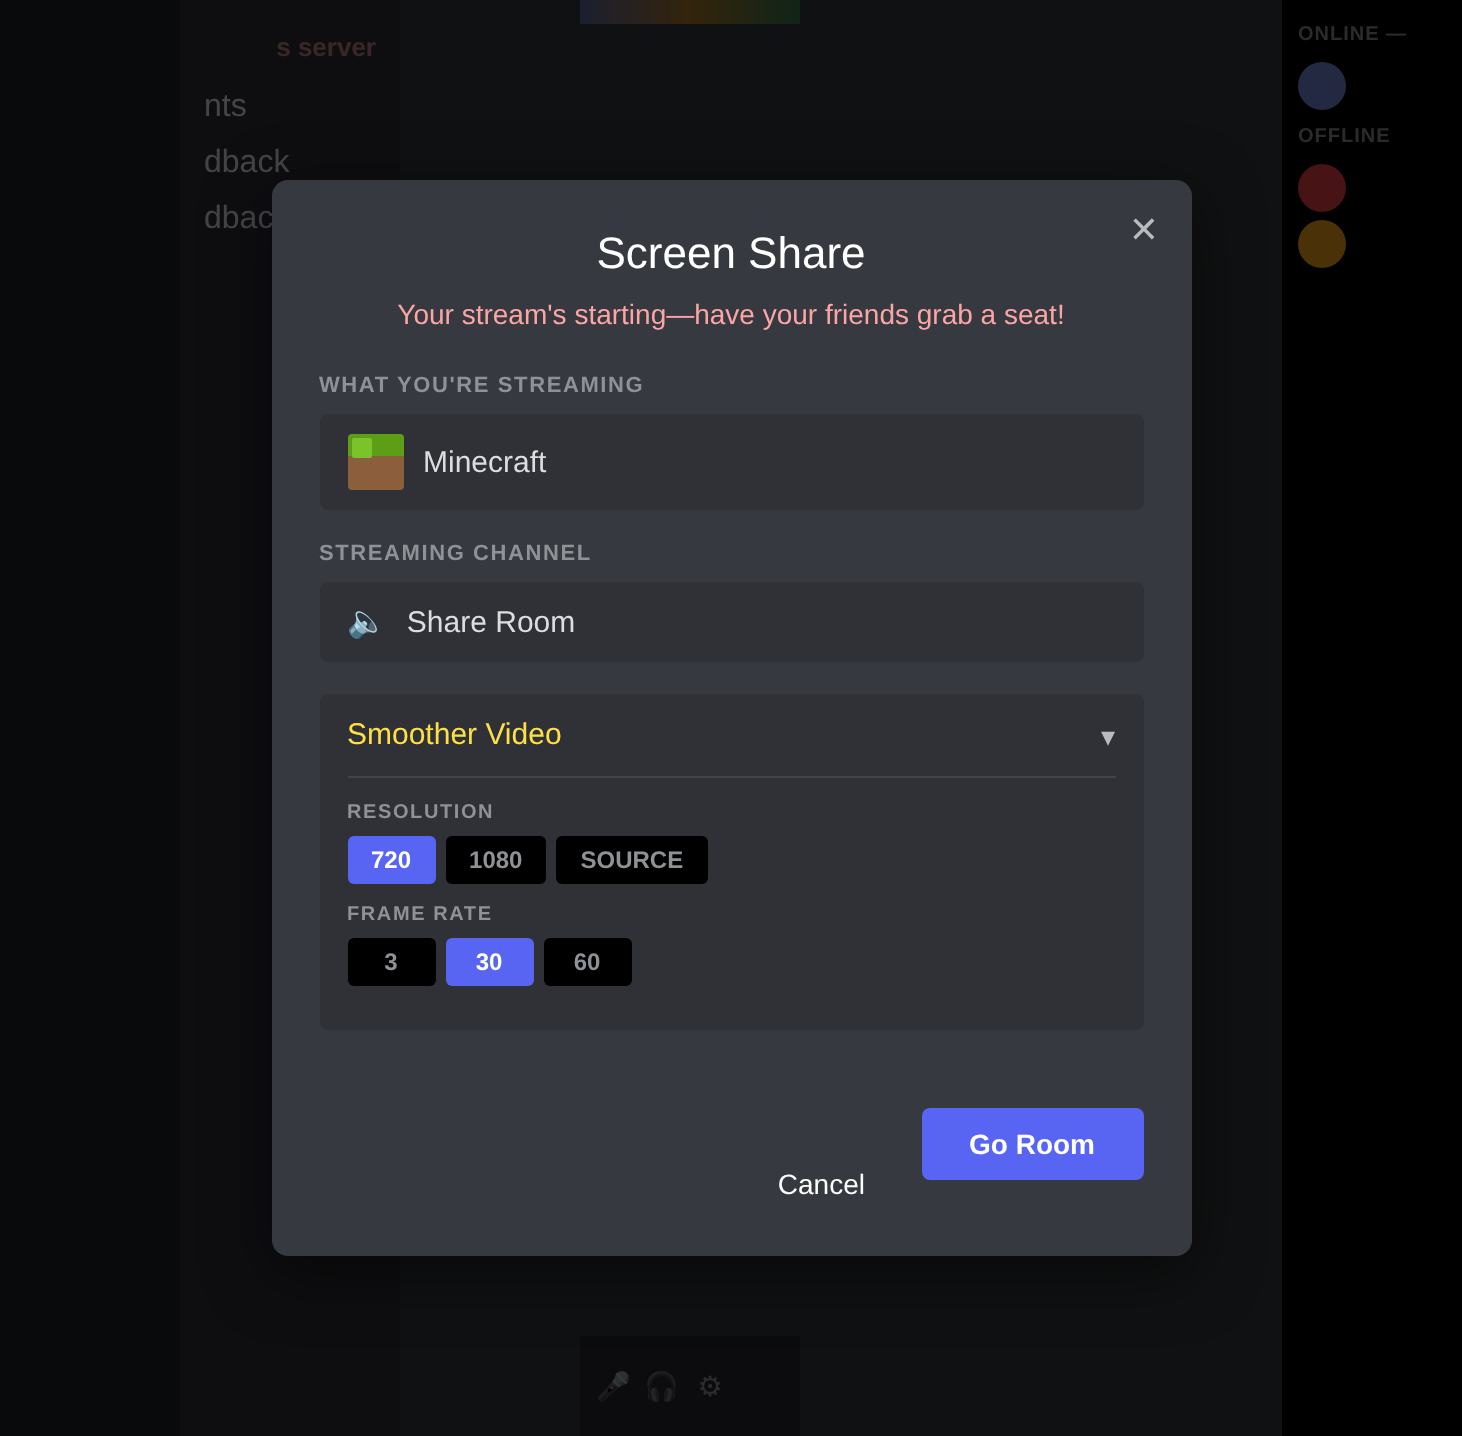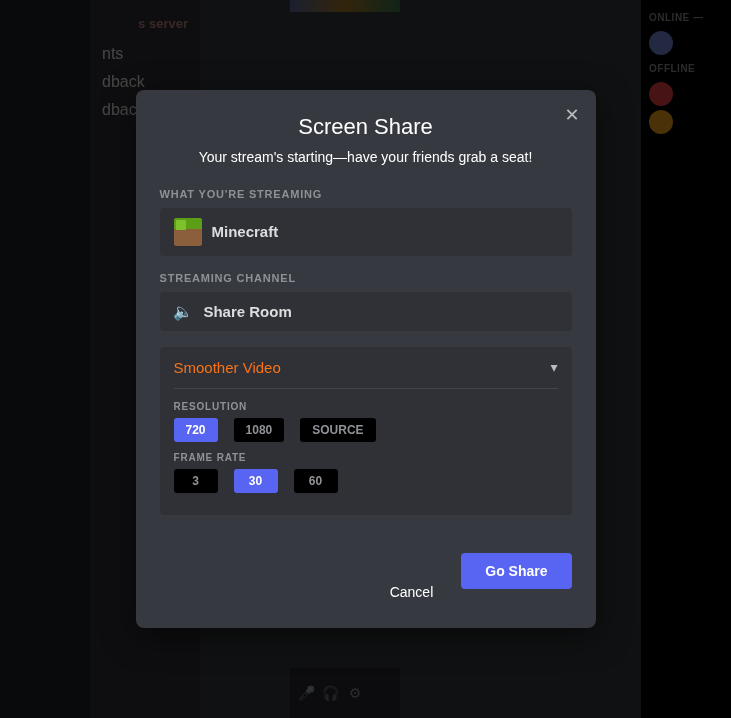--- a/index.html
+++ b/index.html
@@ -170,21 +170,21 @@
     .modal-title {
       text-align: center;
       color: #ffffff;
       font-size: 22px;
       font-weight: 400;
       margin-bottom: 8px;
     }
 
     .modal-subtitle {
       text-align: center;
-      color: #ffffff;
+      color: #fca5a5;
       font-size: 14px;
       margin-bottom: 20px;
       line-height: 1.4;
     }
 
     .section-label {
       color: #8e9297;
       font-size: 11px;
       font-weight: 700;
       letter-spacing: 0.8px;
@@ -198,21 +198,21 @@
       padding: 10px 14px;
       display: flex;
       align-items: center;
       gap: 10px;
       margin-bottom: 16px;
     }
 
     .field-text {
       color: #dcddde;
       font-size: 15px;
-      font-weight: 700;
+      font-weight: 400;
     }
 
     .speaker-icon {
       color: #b9bbbe;
       font-size: 16px;
       flex-shrink: 0;
     }
 
     
     .quality-box {
@@ -225,21 +225,21 @@
 
     .quality-dropdown {
       display: flex;
       align-items: center;
       justify-content: space-between;
       padding: 12px 14px;
       cursor: pointer;
     }
 
     .quality-dropdown-text {
-      color: #f97316;
+      color: #fde047;
       font-size: 15px;
       font-weight: 500;
     }
 
     .quality-dropdown-arrow {
       color: #b9bbbe;
       font-size: 14px;
     }
 
     .quality-divider {
@@ -260,21 +260,21 @@
       color: #8e9297;
       font-size: 10px;
       font-weight: 700;
       letter-spacing: 0.8px;
       text-transform: uppercase;
       margin-bottom: 6px;
     }
 
     .btn-group {
       display: flex;
-      gap: 16px;
+      gap: 5px;
     }
 
     .btn-option {
       background: #000000;
       border: none;
       border-radius: 3px;
       color: #8e9297;
       font-size: 12px;
       font-weight: 600;
       padding: 5px 12px;
@@ -446,17 +446,17 @@
             <button class="btn-option active">30</button>
             <button class="btn-option">60</button>
           </div>
         </div>
 
       </div>
     </div>
 
     <div class="modal-footer">
       <button class="btn-cancel">Cancel</button>
-      <button class="btn-golive">Go Share</button>
+      <button class="btn-golive">Go Room</button>
     </div>
 
   </div>
 </div>
 
 </body></html>

